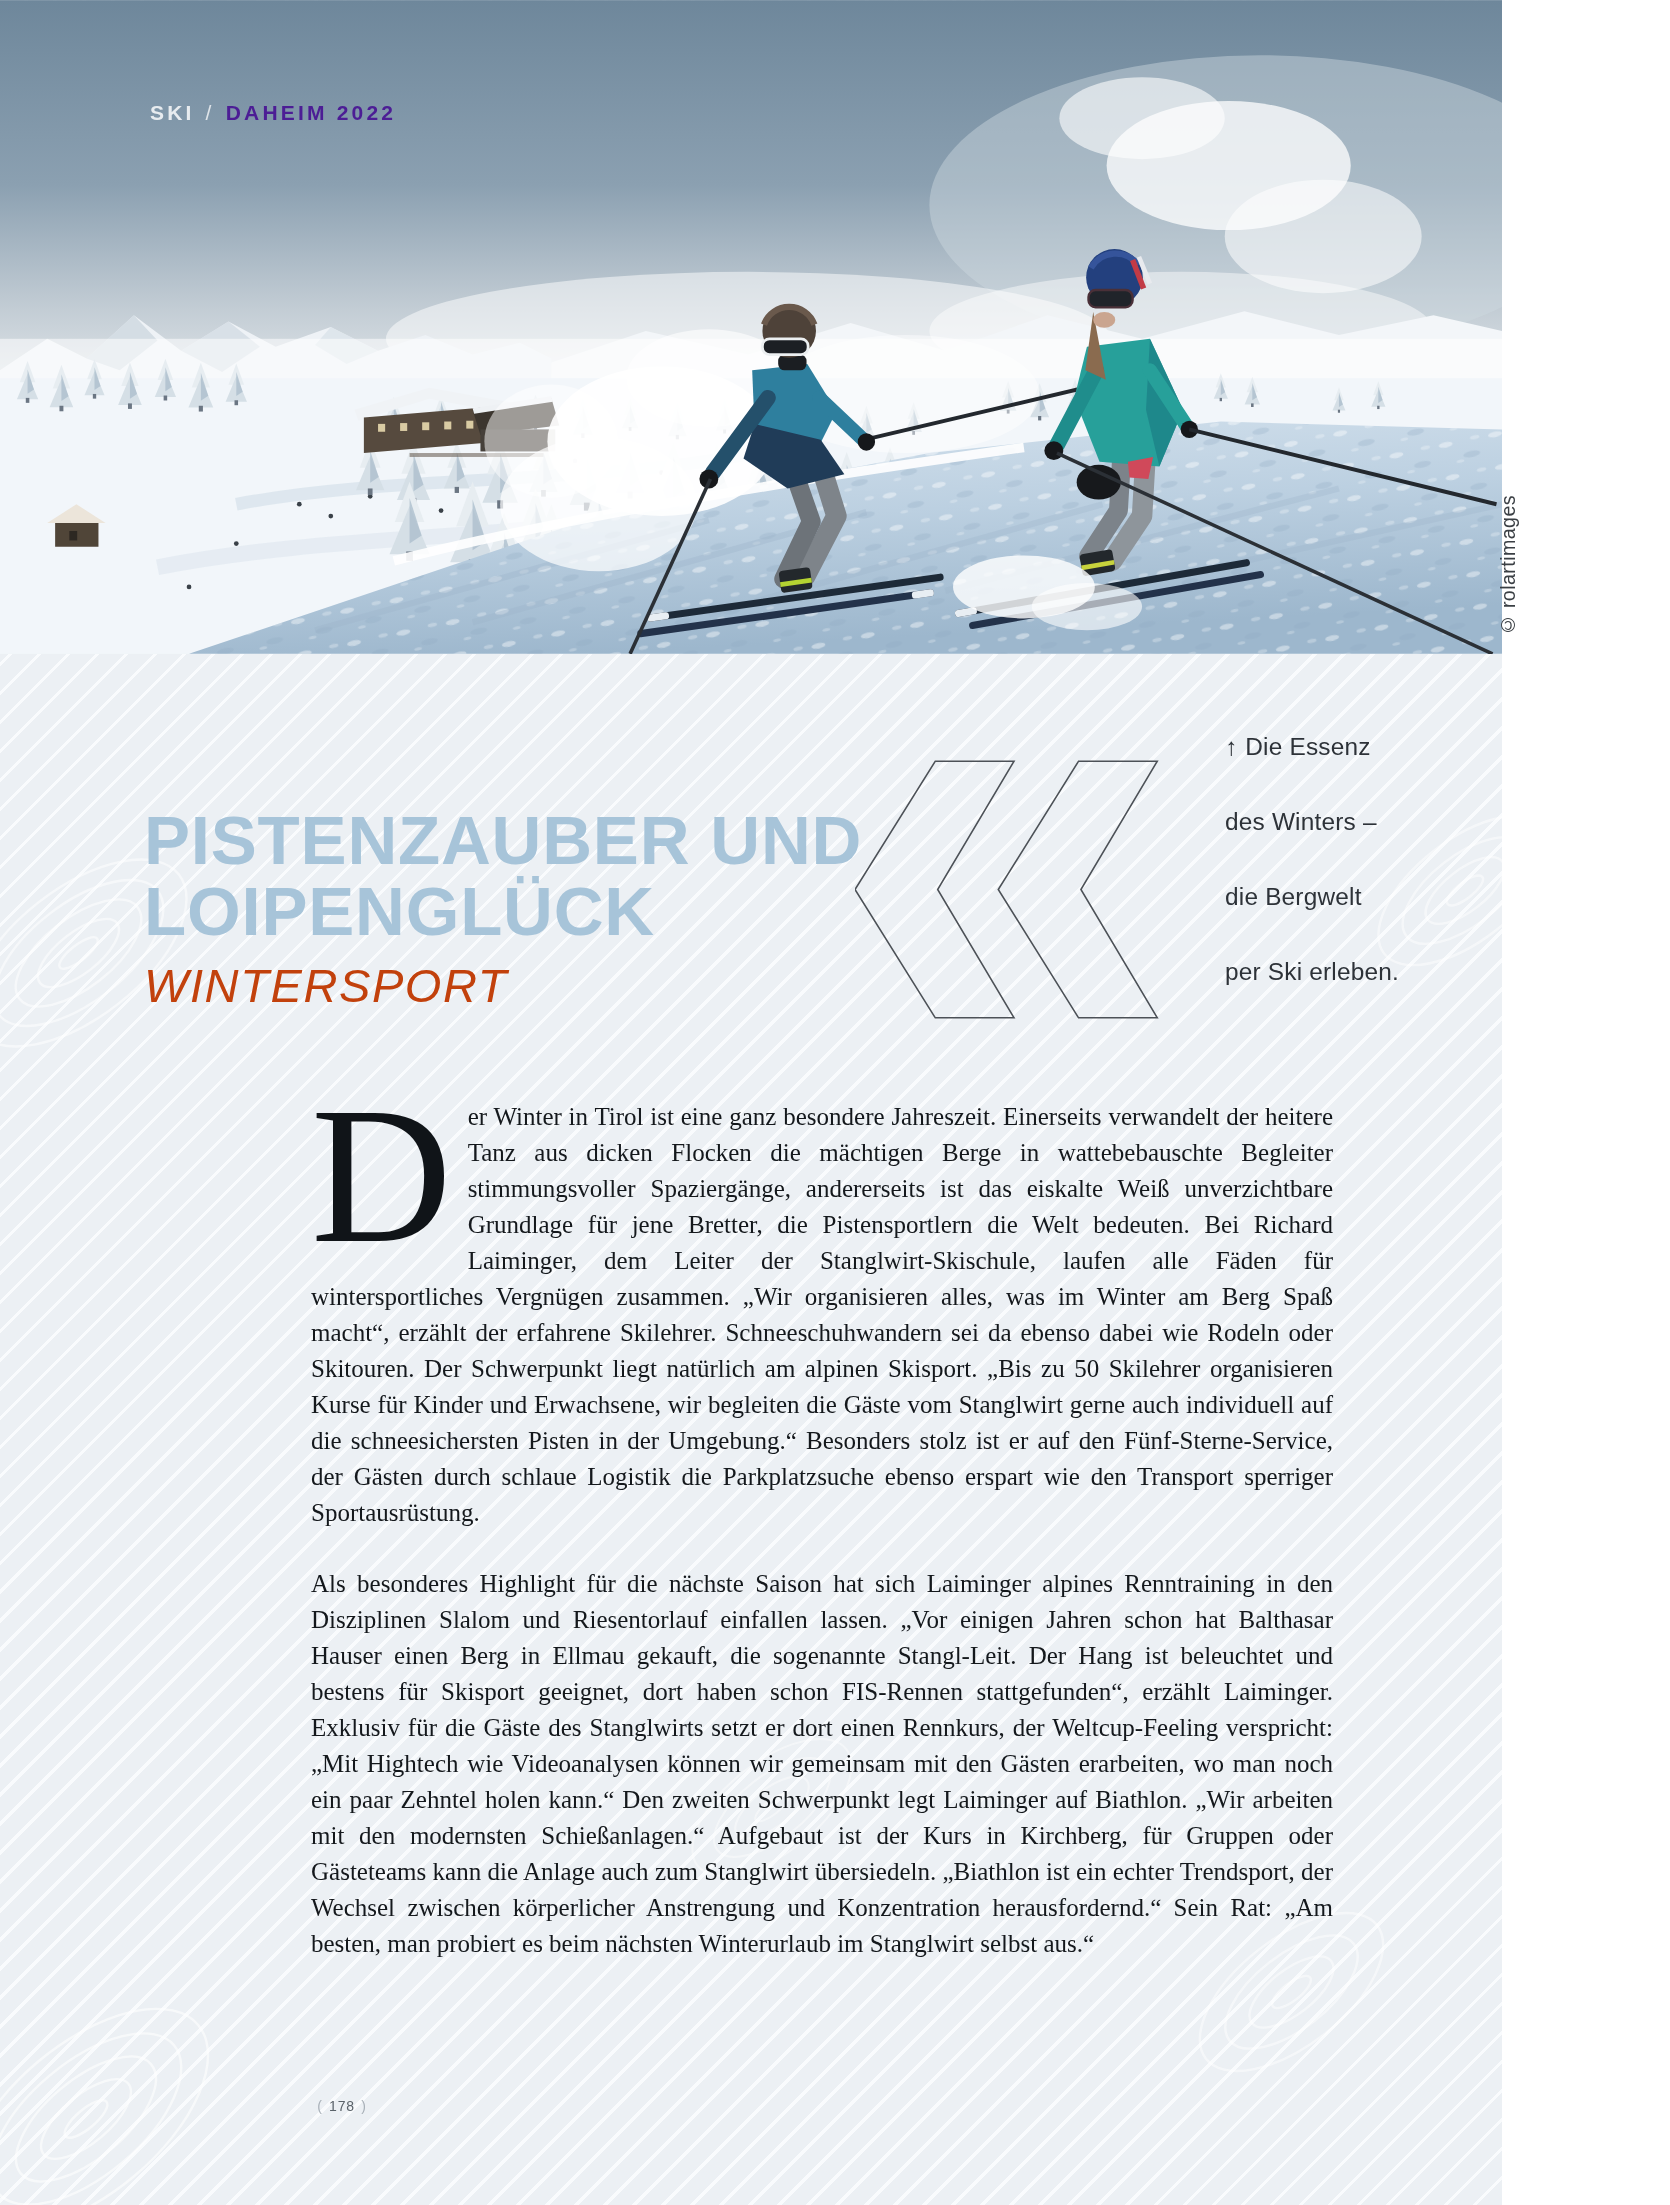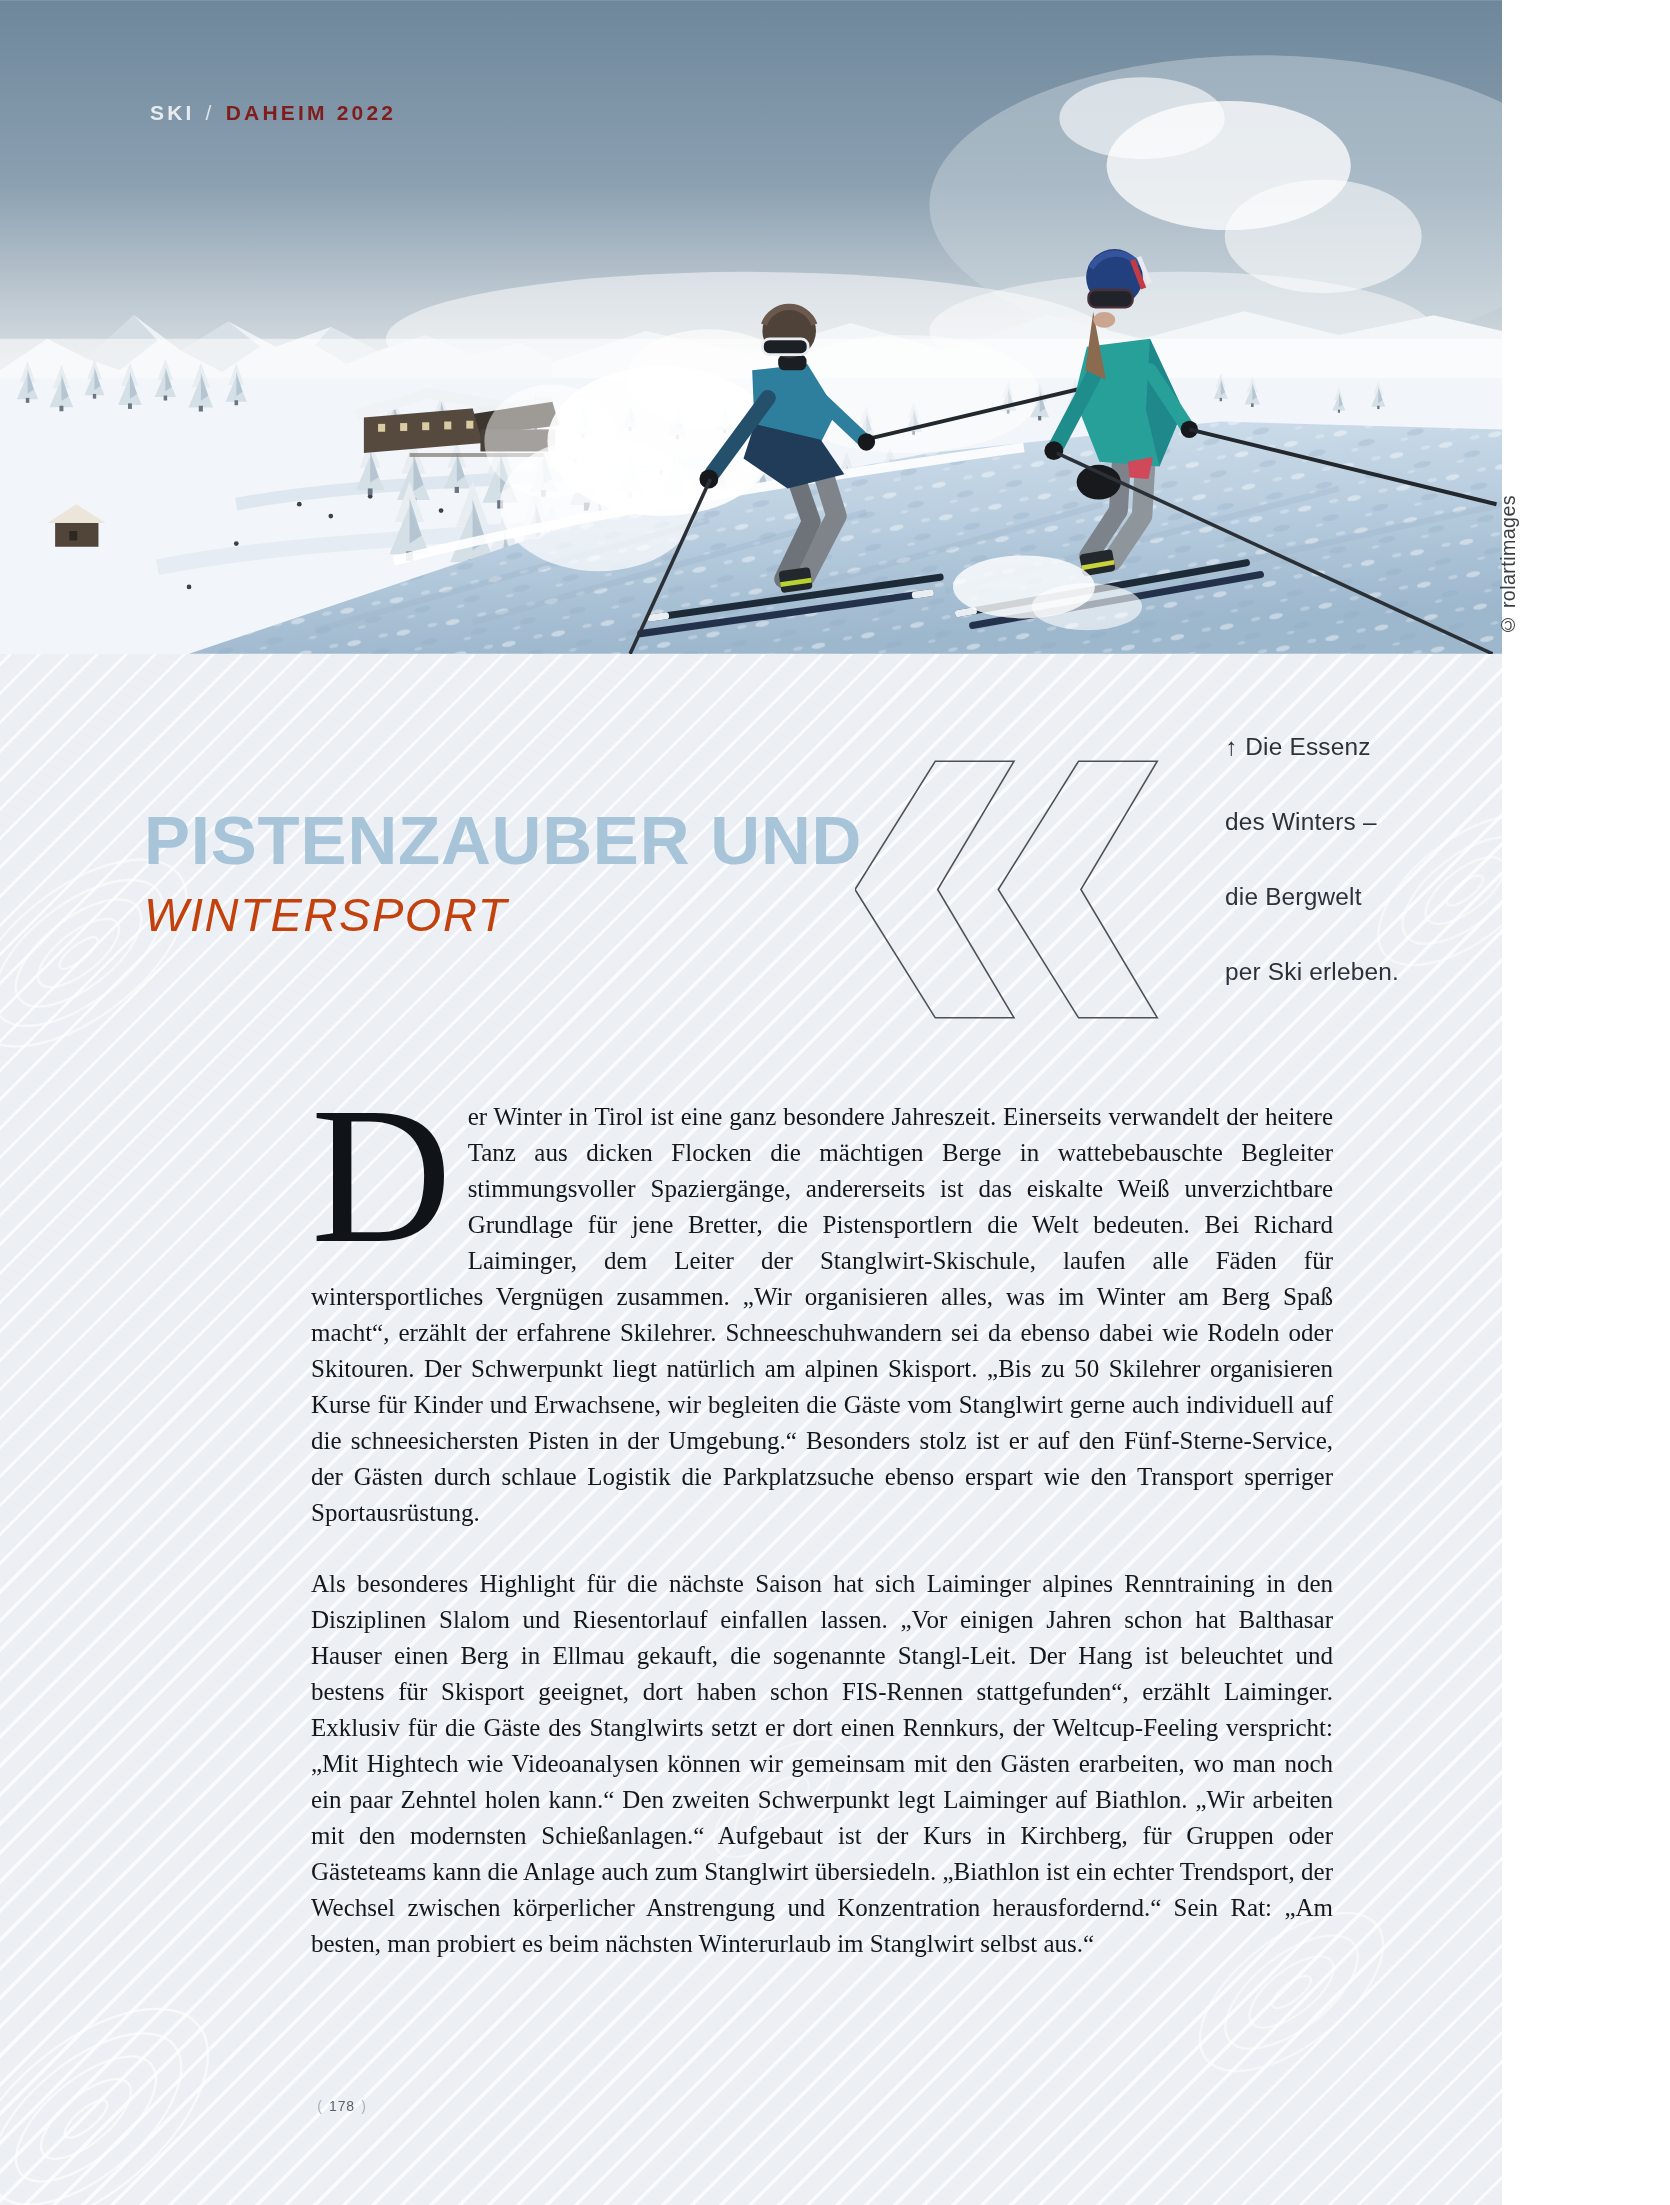--- a/index.html
+++ b/index.html
@@ -19,21 +19,21 @@
   .photo{
     position:absolute;left:0;top:0;width:1502px;height:654px;overflow:hidden;
   }
   .photo svg{display:block;}
   .kicker{
     position:absolute;left:150px;top:101px;z-index:5;
     font-size:21px;letter-spacing:3.2px;color:#ffffff;white-space:nowrap;
   }
   .kicker .sec{font-weight:700;color:rgba(255,255,255,0.82);}
   .kicker .sep{font-weight:300;color:rgba(255,255,255,0.75);padding:0 11px;}
-  .kicker .ed{font-weight:700;color:#7f1d1d;}
+  .kicker .ed{font-weight:700;color:#4c1d95;}
   
   .credit-wrap{position:absolute;left:1497px;top:495px;width:36px;height:165px;}
   .credit-wrap span{
     display:inline-block;writing-mode:vertical-rl;transform:rotate(180deg);
     font-size:19.7px;letter-spacing:0.4px;color:#3a3f44;white-space:nowrap;
   }
   
   .caption{
     position:absolute;left:1225px;top:687px;width:236px;
     font-size:24.4px;line-height:31px;color:#2d3238;letter-spacing:0.2px;
@@ -354,20 +354,21 @@
     <span class="cap-line">per Ski erleben.</span>
   </div>
 
   <svg class="chevrons" width="307" height="263" viewBox="0 0 390 334">
     <path d="M102,4 L202,4 L105,167 L202,330 L102,330 L0,167 Z" fill="none" stroke="#4c5157" stroke-width="2"></path>
     <path d="M284,4 L384,4 L287,167 L384,330 L284,330 L182,167 Z" fill="none" stroke="#4c5157" stroke-width="2"></path>
   </svg>
 
   <div class="headline">
     <div class="hl">PISTENZAUBER UND</div>
+    <div class="hl">LOIPENGLÜCK</div>
     <div class="sub">WINTERSPORT</div>
   </div>
 
   <div class="article">
     <p><span class="dropcap">D</span><span>er Winter in Tirol ist eine ganz besondere Jahreszeit. Einerseits verwandelt der heitere Tanz aus dicken Flocken die mächtigen Berge in wattebebauschte Begleiter stimmungsvoller Spaziergänge, andererseits ist das eiskalte Weiß unverzichtbare Grundlage für jene Bretter, die Pistensportlern die Welt bedeuten. Bei Richard Laiminger, dem Leiter der Stanglwirt-Skischule, laufen alle Fäden für wintersportliches Vergnügen zusammen. „Wir organisieren alles, was im Winter am Berg Spaß macht“, erzählt der erfahrene Skilehrer. Schneeschuhwandern sei da ebenso dabei wie Rodeln oder Skitouren. Der Schwerpunkt liegt natürlich am alpinen Skisport. „Bis zu 50 Skilehrer organisieren Kurse für Kinder und Erwachsene, wir begleiten die Gäste vom Stanglwirt gerne auch individuell auf die schneesichersten Pisten in der Umgebung.“ Besonders stolz ist er auf den Fünf-Sterne-Service, der Gästen durch schlaue Logistik die Parkplatzsuche ebenso erspart wie den Transport sperriger Sportausrüstung.</span></p>
     <p><span>Als besonderes Highlight für die nächste Saison hat sich Laiminger alpines Renntraining in den Disziplinen Slalom und Riesentorlauf einfallen lassen. „Vor einigen Jahren schon hat Balthasar Hauser einen Berg in Ellmau gekauft, die sogenannte Stangl-Leit. Der Hang ist beleuchtet und bestens für Skisport geeignet, dort haben schon FIS-Rennen stattgefunden“, erzählt Laiminger. Exklusiv für die Gäste des Stanglwirts setzt er dort einen Rennkurs, der Weltcup-Feeling verspricht: „Mit Hightech wie Videoanalysen können wir gemeinsam mit den Gästen erarbeiten, wo man noch ein paar Zehntel holen kann.“ Den zweiten Schwerpunkt legt Laiminger auf Biathlon. „Wir arbeiten mit den modernsten Schießanlagen.“ Aufgebaut ist der Kurs in Kirchberg, für Gruppen oder Gästeteams kann die Anlage auch zum Stanglwirt übersiedeln. „Biathlon ist ein echter Trendsport, der Wechsel zwischen körperlicher Anstrengung und Konzentration herausfordernd.“ Sein Rat: „Am besten, man probiert es beim nächsten Winterurlaub im Stanglwirt selbst aus.“</span></p>
   </div>
 
   <div class="folio">
     <span class="bar">(</span><span>178</span><span class="bar">)</span>

